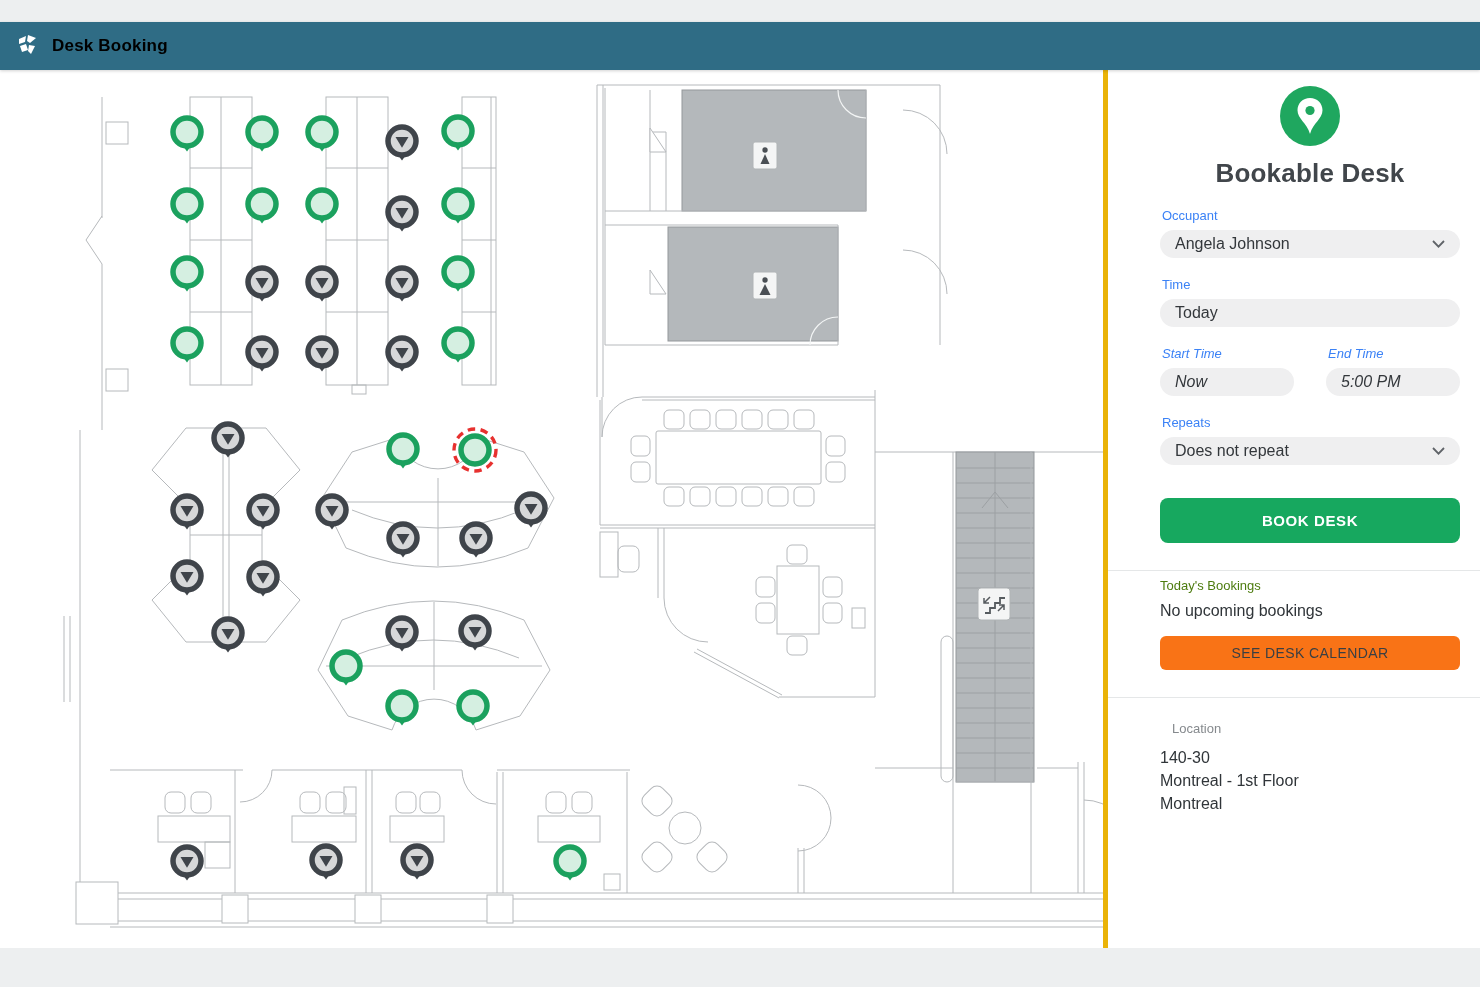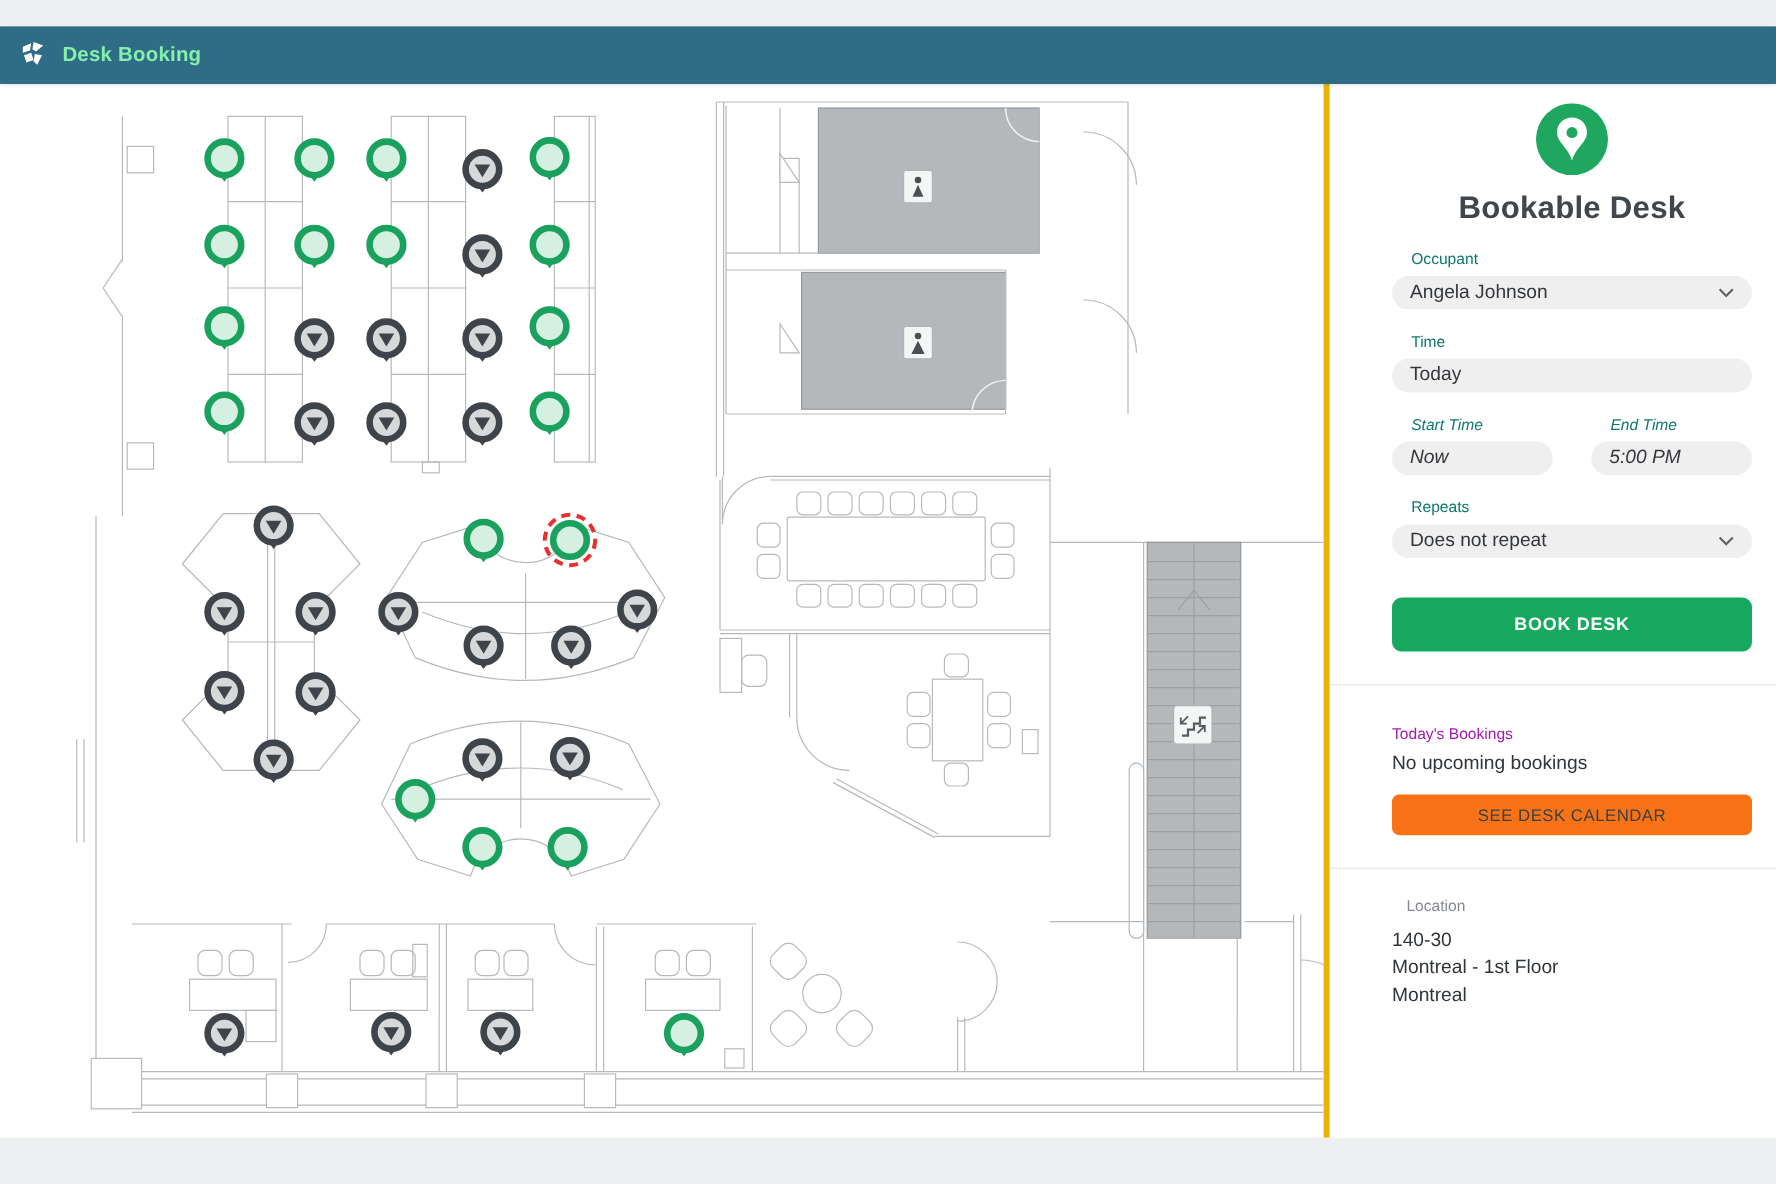--- a/index.html
+++ b/index.html
@@ -9,21 +9,21 @@
     font-family:"Liberation Sans", sans-serif;
     -webkit-font-smoothing:antialiased;
   }
   .gutter-top{height:22px;background:#edeff0;}
   .topbar{
     height:48px;background:#2f6c85;display:flex;align-items:center;
     padding:0 16px;box-shadow:0 1px 3px rgba(0,0,0,.18);
     position:relative;z-index:5;
   }
   .topbar .logo{width:24px;height:24px;margin-right:12px;flex:none;}
-  .topbar .app-title{color:#86efac;font-size:17px;font-weight:700;letter-spacing:.2px;}
+  .topbar .app-title{color:#000000;font-size:17px;font-weight:700;letter-spacing:.2px;}
   .main{
     height:878px;background:#ffffff;display:flex;position:relative;
   }
   .floorplan-wrap{flex:1;position:relative;overflow:hidden;}
   .floorplan-wrap svg{display:block;}
 
   
   .ln{stroke:#b6b9bc;fill:none;stroke-width:1;}
   .lnf{stroke:#b6b9bc;fill:#ffffff;stroke-width:1;}
   .room{fill:#b4b8bb;stroke:#94989b;stroke-width:1;}
@@ -37,38 +37,38 @@
     width:377px;flex:none;border-left:5px solid #eab308;background:#fff;
     box-sizing:border-box;padding-top:16px;overflow:hidden;
   }
   .sb-pad{padding-left:52px;padding-right:20px;}
   .panel-pin{display:flex;justify-content:center;}
   .panel-pin svg{width:60px;height:60px;}
   .panel-title{
     text-align:center;font-size:26px;font-weight:600;color:#41464b;
     margin:12px 0 0;letter-spacing:.2px;
   }
-  .field-label{display:block;font-size:13px;color:#0f766e;margin:19px 16px 7px;}
+  .field-label{display:block;font-size:13px;color:#3b82f6;margin:19px 2px 7px;}
   .input{
     height:28px;background:#efeff0;border-radius:16px;display:flex;
     align-items:center;padding:0 15px;font-size:16px;color:#33373b;
     box-sizing:border-box;cursor:pointer;
   }
   .select{justify-content:space-between;}
   .select svg{width:13px;height:8px;flex:none;}
   .time-row{display:flex;gap:32px;font-style:italic;}
   .time-col{flex:1;min-width:0;}
   .btn-book{
     display:block;width:100%;margin-top:33px;height:45px;border:none;
     border-radius:8px;background:#17a85f;color:#ffffff;font-size:15px;
     font-weight:700;letter-spacing:.6px;cursor:pointer;
     font-family:"Liberation Sans", sans-serif;
   }
   .sb-divider{border:none;border-top:1px solid #e5e7e8;margin:27px 0 0;}
-  .bookings-label{display:block;font-size:13px;color:#a21caf;margin:33px 0 0;}
+  .bookings-label{display:block;font-size:13px;color:#4d7c0f;margin:7px 0 0;}
   .bookings-empty{font-size:16px;color:#303539;margin-top:9px;}
   .btn-calendar{
     display:block;width:100%;margin-top:16px;height:34px;border:none;
     border-radius:6px;background:#f97316;color:#3a3f43;font-size:14px;
     letter-spacing:.4px;font-weight:500;cursor:pointer;
     font-family:"Liberation Sans", sans-serif;
   }
   .location-label{display:block;font-size:13px;color:#85898d;margin:23px 12px 0;}
   .location-lines{margin-top:10px;font-size:16px;color:#303539;line-height:23px;}
   .gutter-bottom{height:39px;background:#edeff0;}

